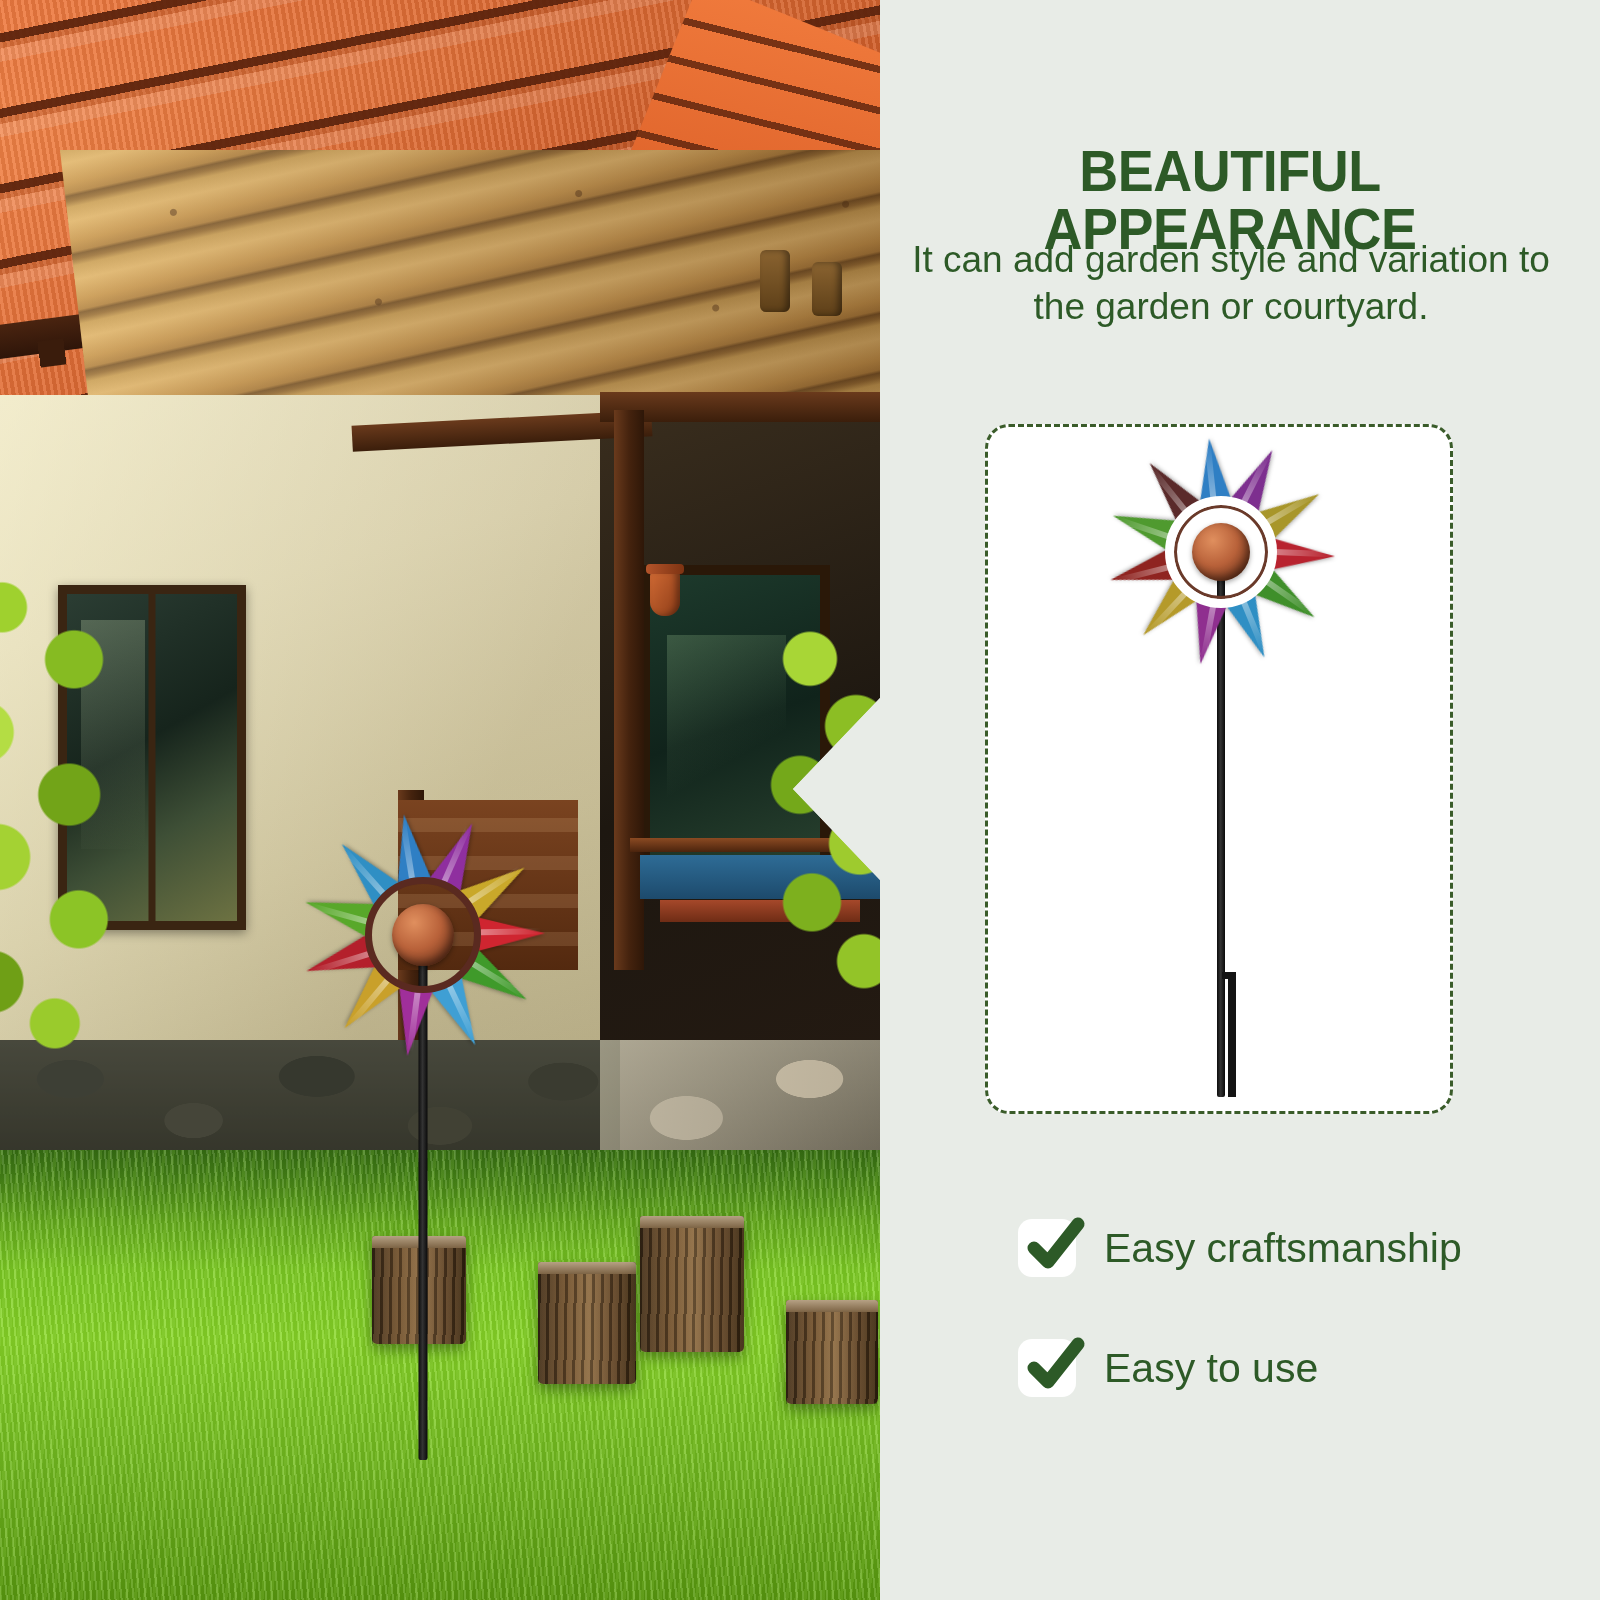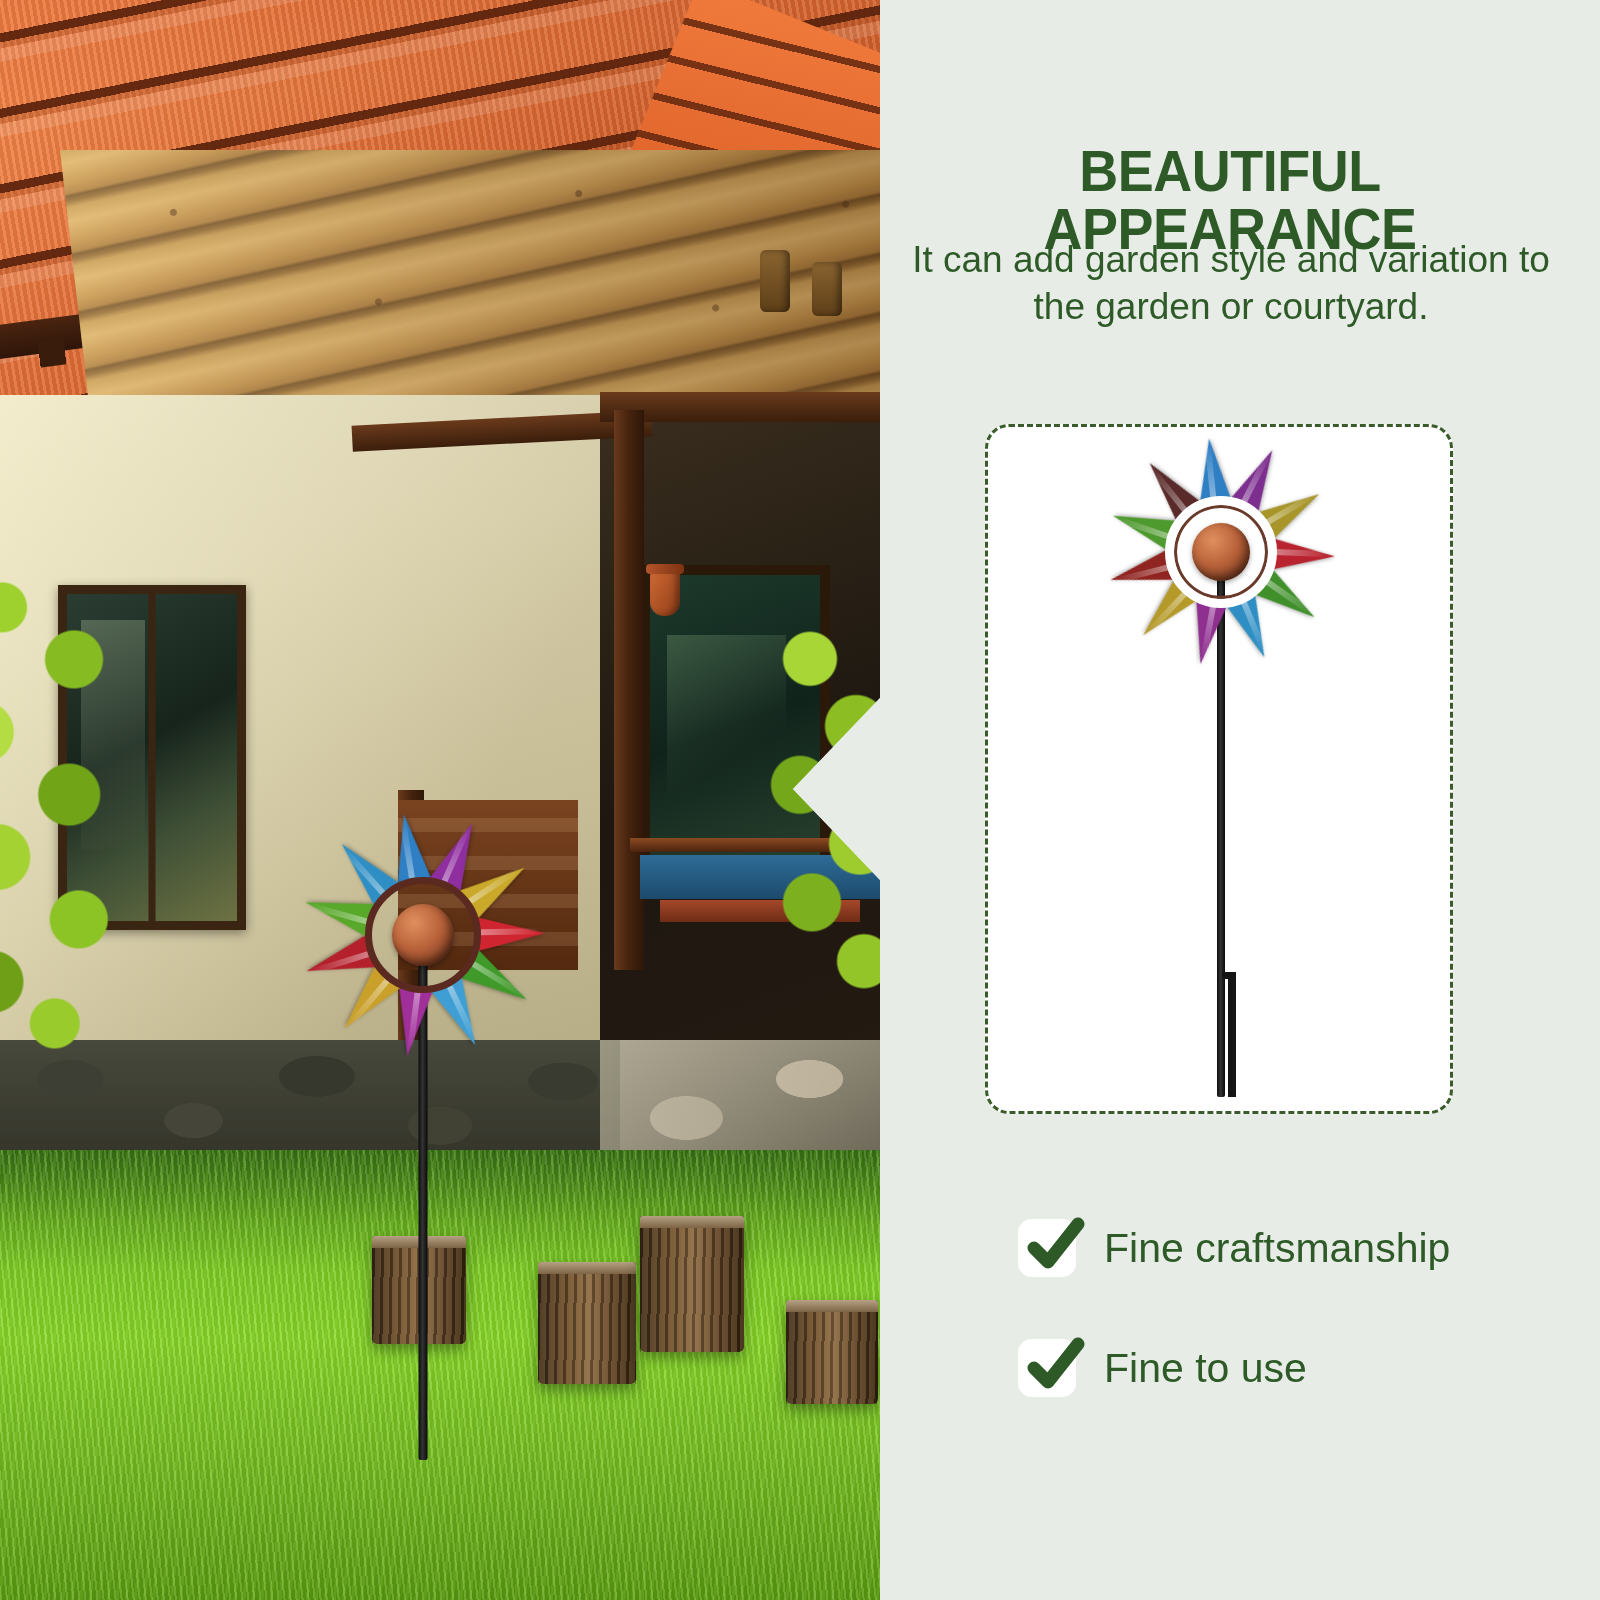--- a/index.html
+++ b/index.html
@@ -384,25 +384,25 @@
     <div style="position:absolute;left:234px;top:545px;width:14px;height:7px;background:#141414;"></div>
   </div>
 
   <div class="features">
     <div class="feat">
       <div class="chk">
         <svg viewBox="0 0 62 62">
             <path d="M10 33 L24 47 L54 9" fill="none" stroke="#2d5a27" stroke-width="13" stroke-linecap="round" stroke-linejoin="round"></path>
           </svg>
       </div>
-      <div class="feat-label">Fine craftsmanship</div>
+      <div class="feat-label">Easy craftsmanship</div>
     </div>
     <div class="feat">
       <div class="chk">
         <svg viewBox="0 0 62 62">
             <path d="M10 33 L24 47 L54 9" fill="none" stroke="#2d5a27" stroke-width="13" stroke-linecap="round" stroke-linejoin="round"></path>
           </svg>
       </div>
-      <div class="feat-label">Fine to use</div>
+      <div class="feat-label">Easy to use</div>
     </div>
   </div>
 
 </div>
 
 </body></html>

